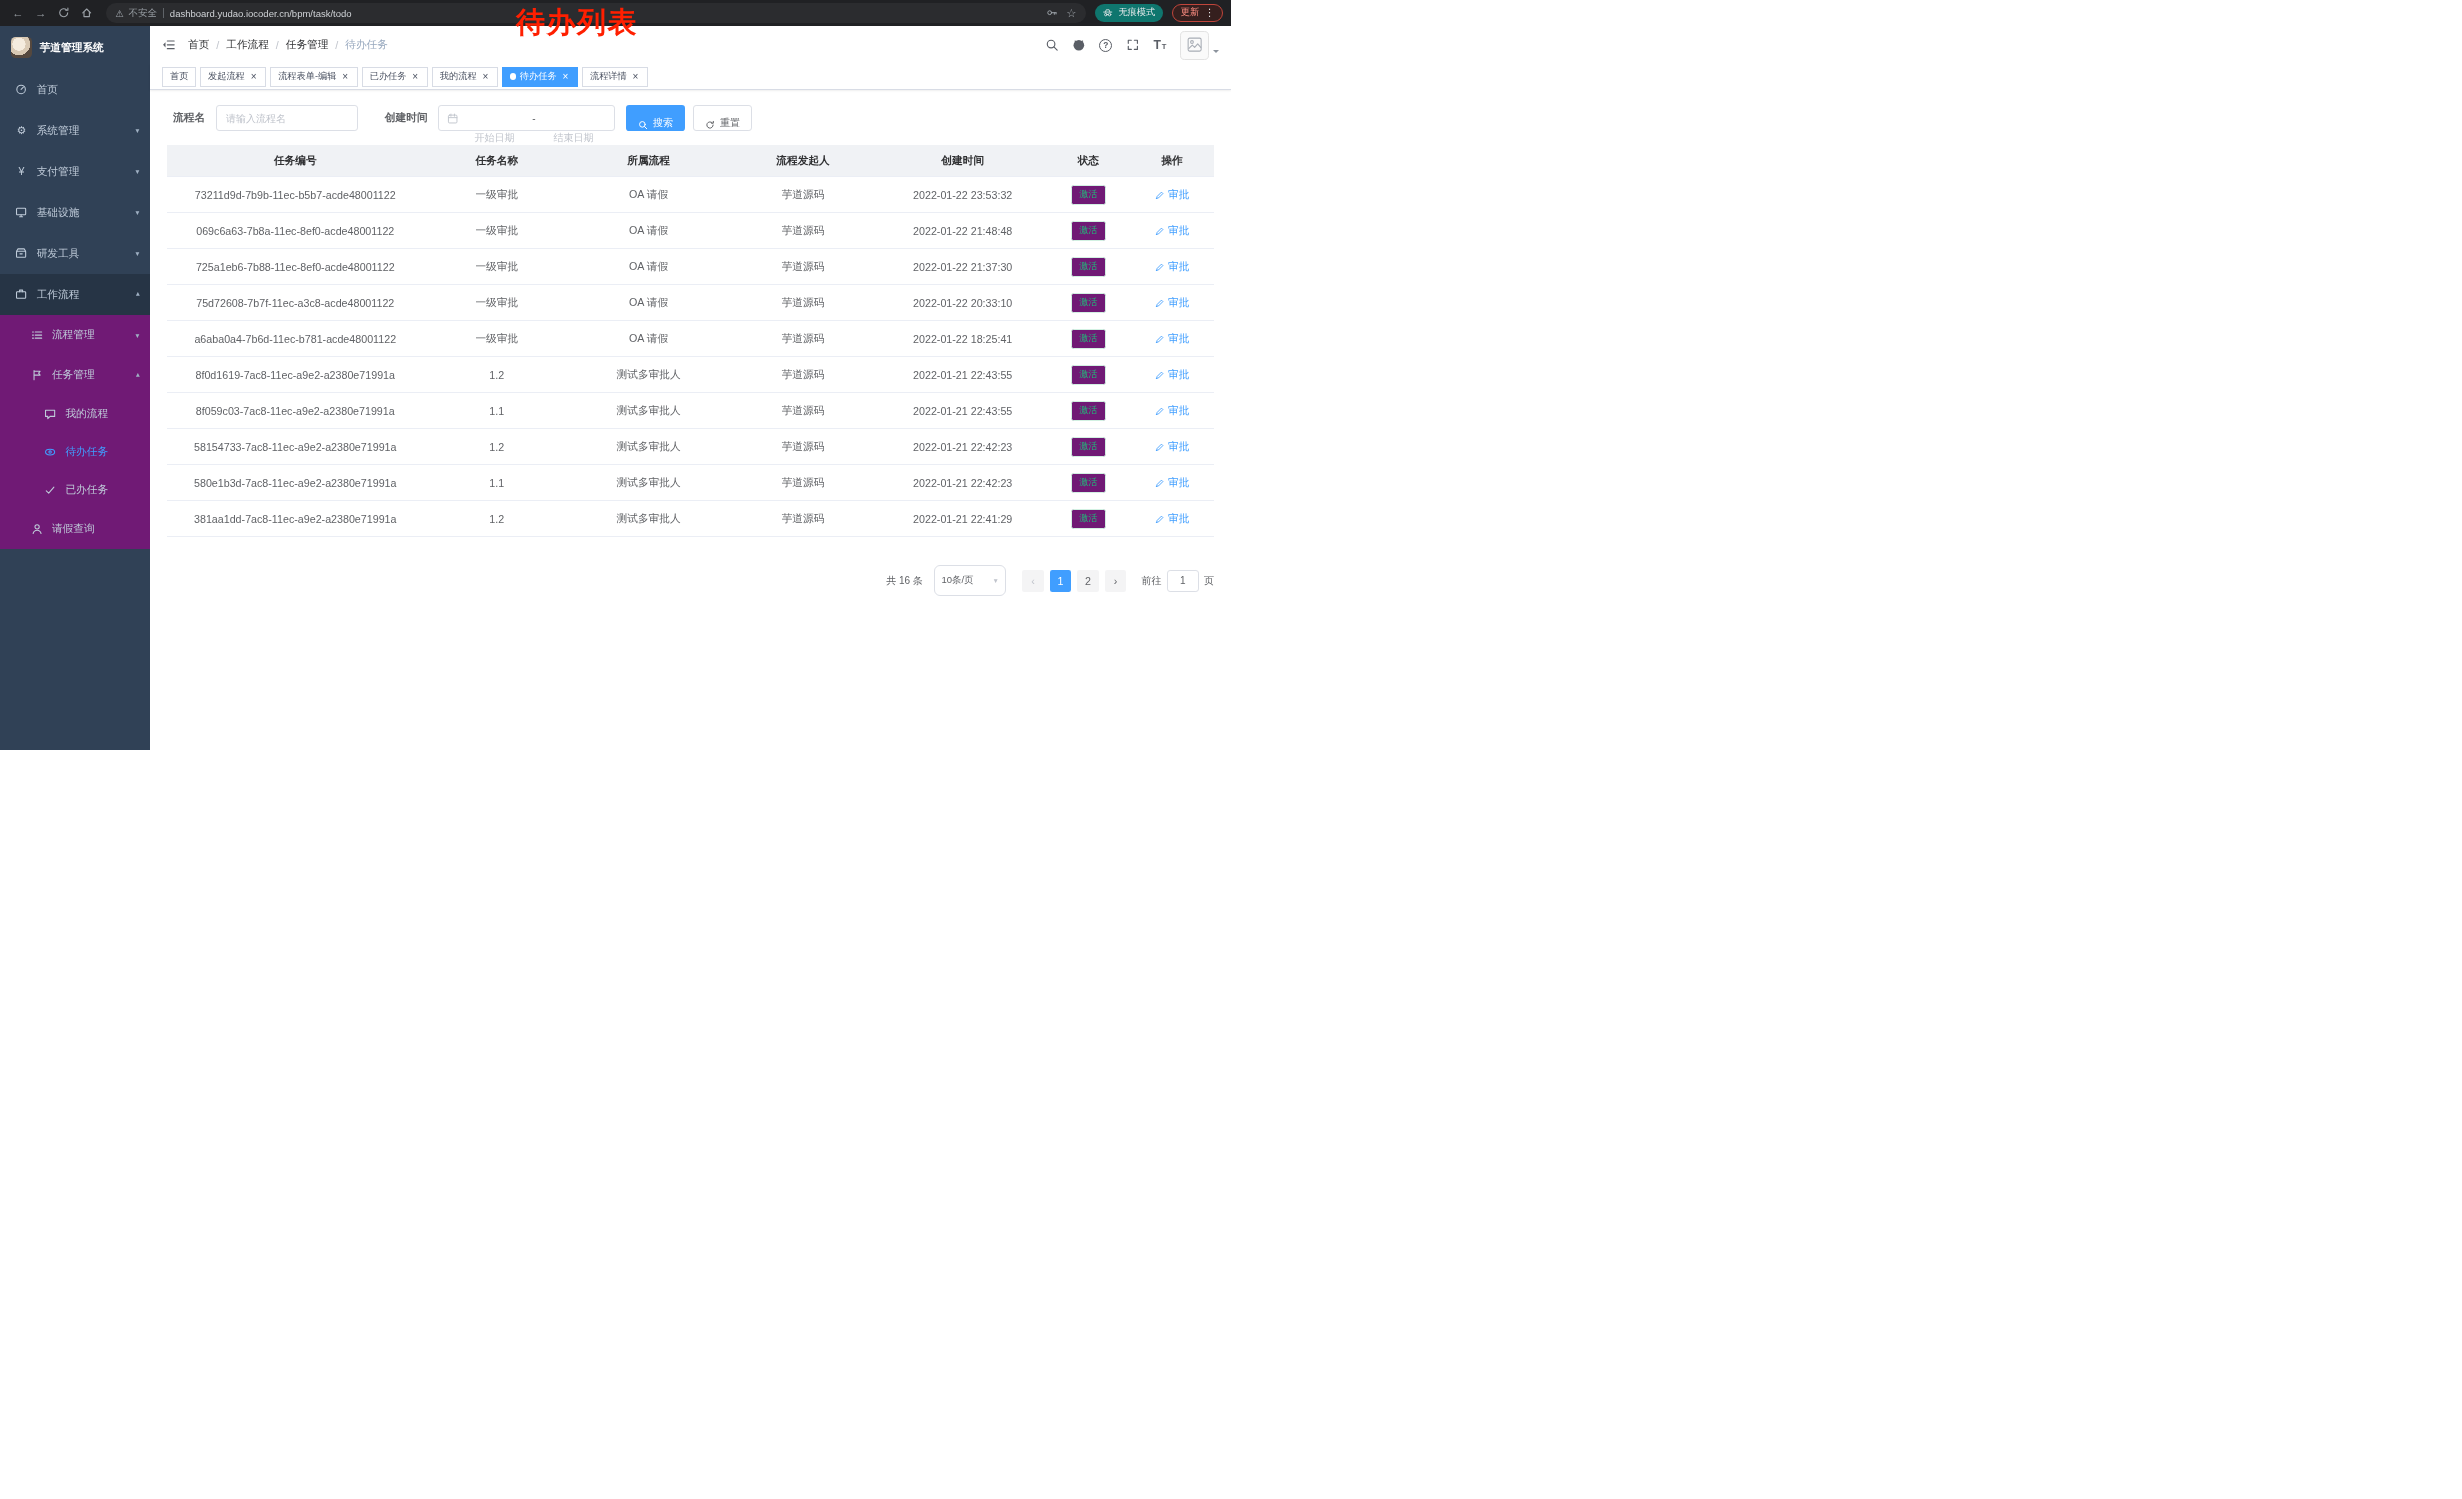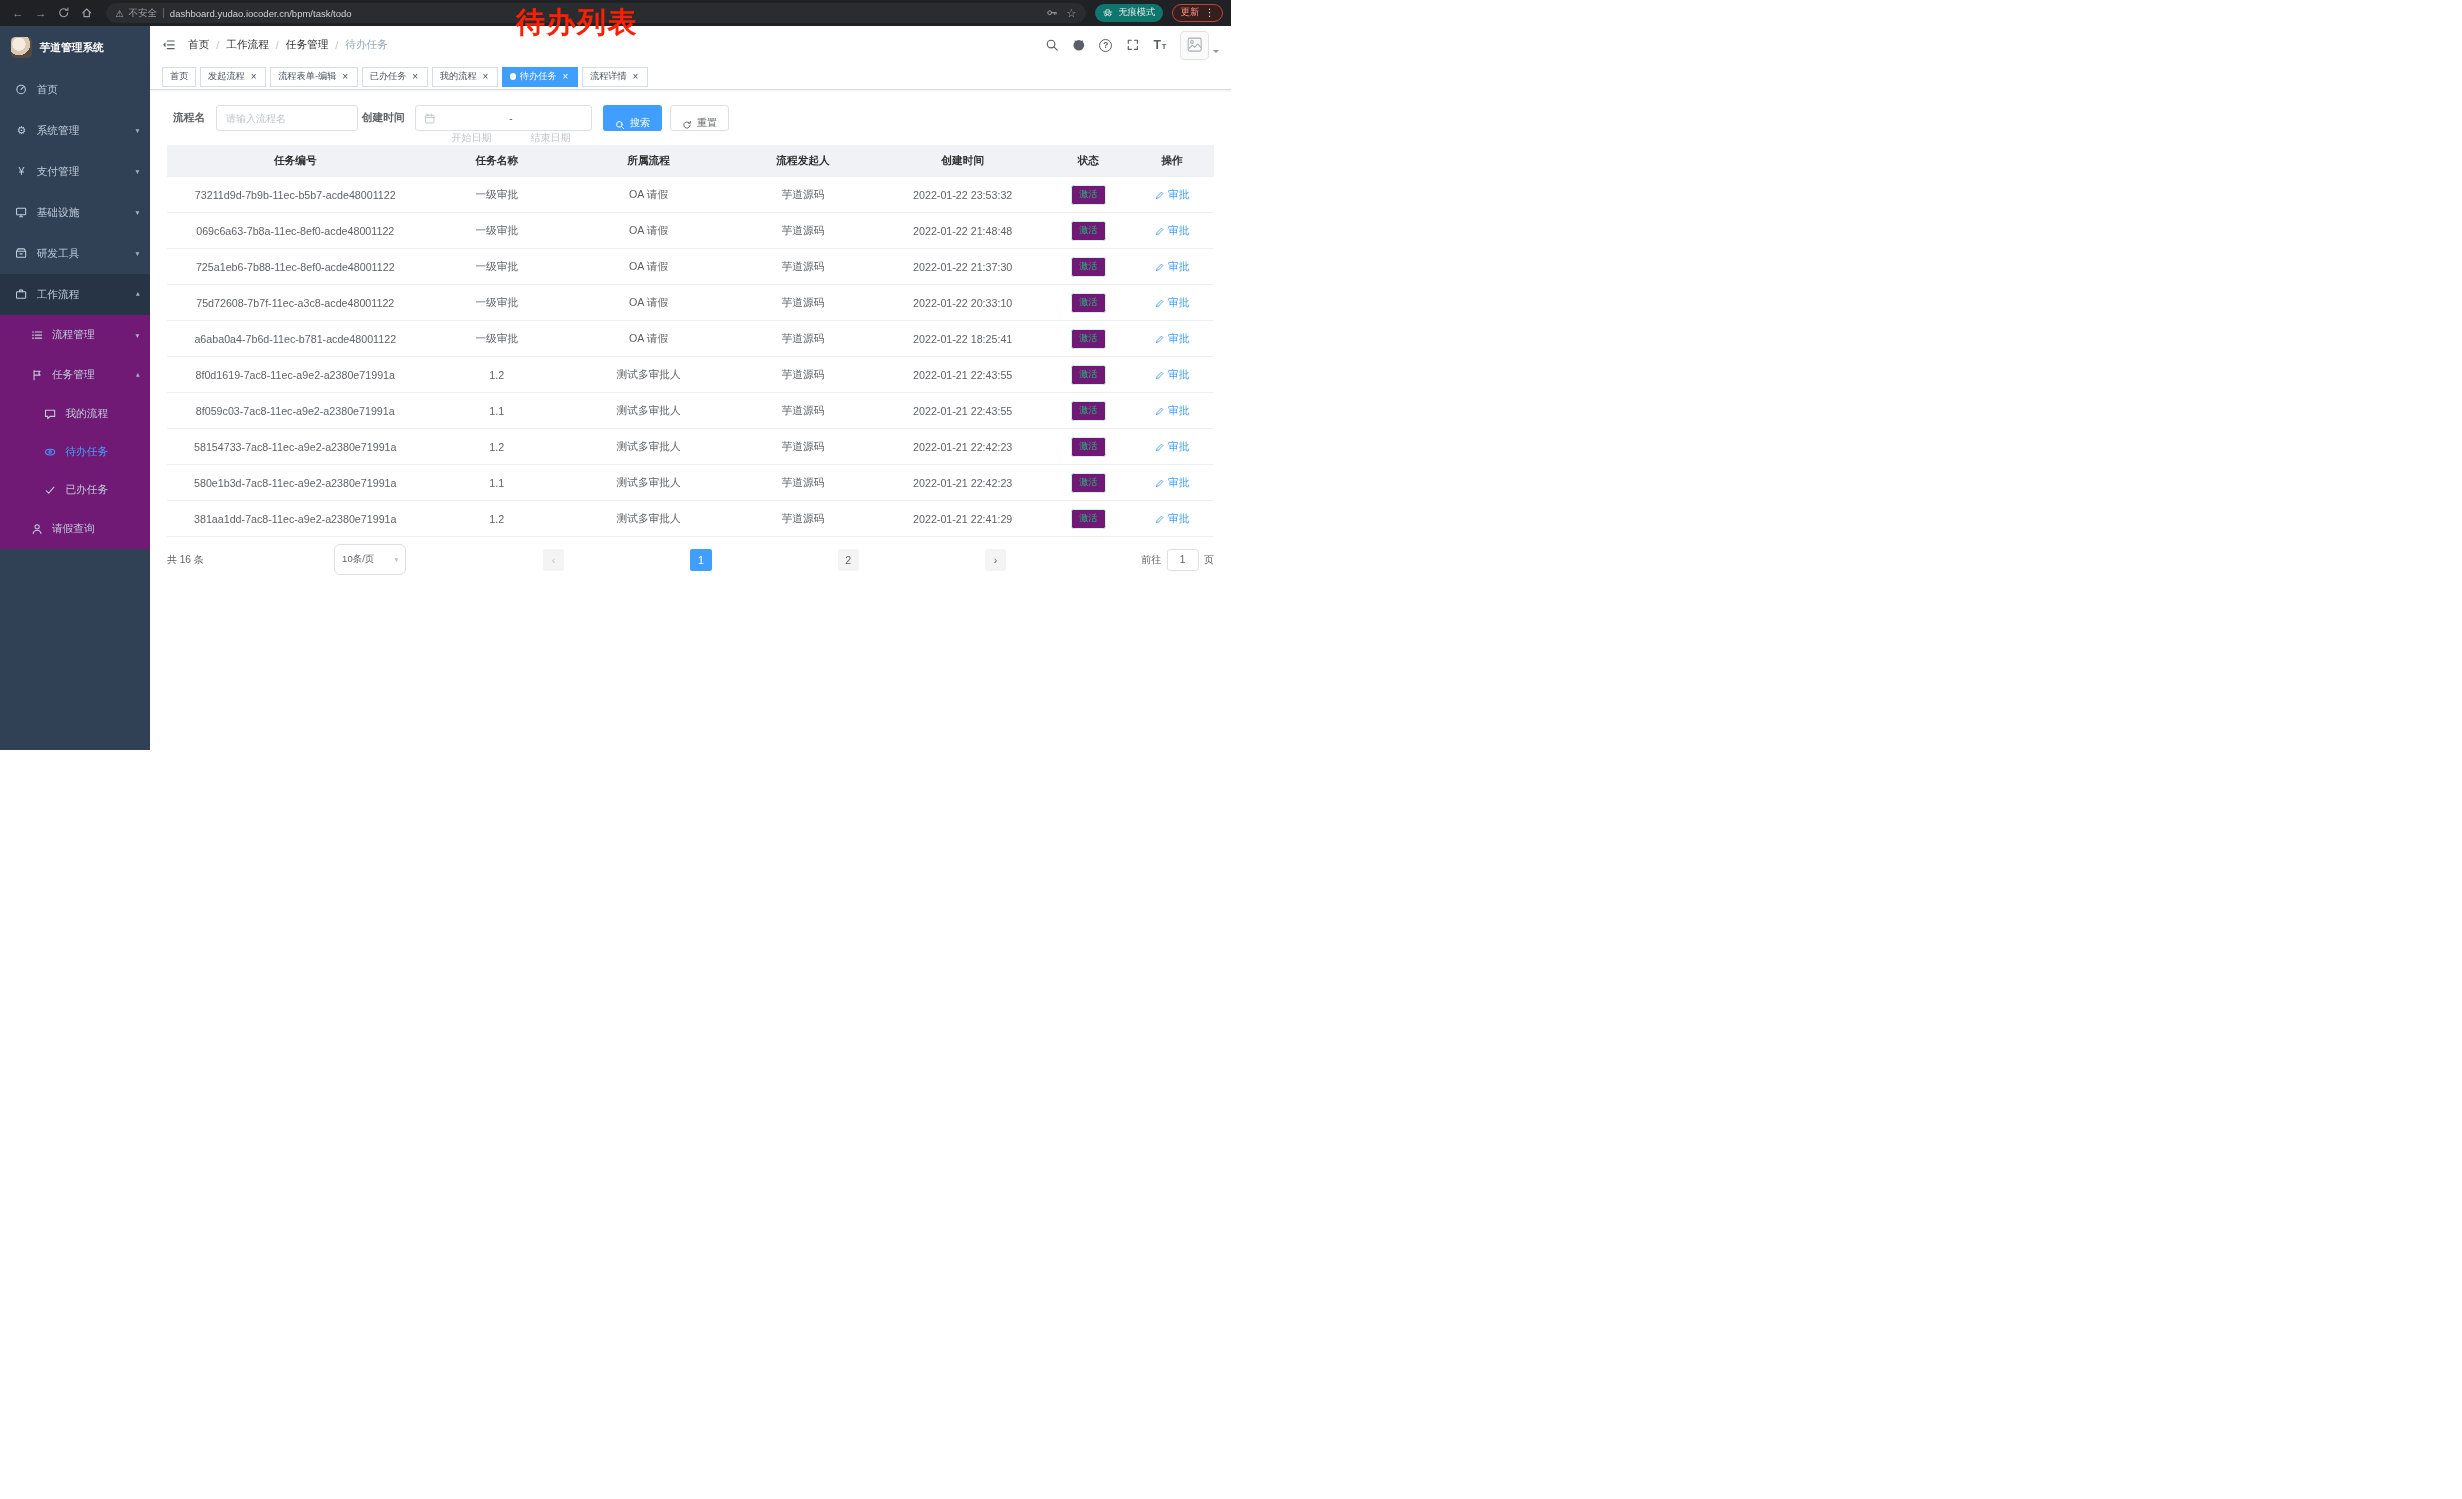--- a/index.html
+++ b/index.html
@@ -70,41 +70,41 @@
   .tab { display:flex; align-items:center; gap:3.8px; height:20px; padding:0 6.9px; border:0.8px solid #d8dce5; background:#fff; color:#495060; font-size:9.2px; cursor:pointer; white-space:nowrap; }
   .tab .x { font-size:10px; line-height:1; display:flex; align-items:center; justify-content:center; width:10px; height:10px; border-radius:50%; }
   .tab .x::after { content:"×"; }
   .tab.active { background:#409eff; border-color:#409eff; color:#fff; }
   .tab.active .dot { width:6.1px; height:6.1px; border-radius:50%; background:#fff; }
 
   
   .content { flex:1; padding:12.2px 17px; position:relative; overflow:hidden; }
   .filters { display:flex; align-items:center; margin:3.1px 0 13.7px 6.1px; font-size:10.7px; color:#606266; }
   .f-label { font-weight:700; margin-right:10.7px; white-space:nowrap; }
-  .f-input { width:142px; height:26px; border:0.8px solid #dcdfe6; border-radius:3.1px; padding:0 9.2px; font-size:10px; color:#606266; outline:none; margin-right:4px; font-family:inherit; }
+  .f-input { width:142px; height:26px; border:0.8px solid #dcdfe6; border-radius:3.1px; padding:0 9.2px; font-size:10px; color:#606266; outline:none; margin-right:27px; font-family:inherit; }
   .f-input::placeholder { color:#c0c4cc; }
   .f-date { width:177px; height:26px; border:0.8px solid #dcdfe6; border-radius:3.1px; display:flex; align-items:center; padding:0 7.6px; gap:3.1px; margin-right:10.7px; color:#c0c4cc; font-size:10px; }
   .f-date svg { width:11.4px; height:11.4px; stroke:#c0c4cc; fill:none; stroke-width:1.3; stroke-linecap:round; flex-shrink:0; }
   .f-date .ph { flex:1; text-align:center; white-space:nowrap; overflow:hidden;margin-top:40px; }
   .f-date .rsep { color:#606266; padding:0 1.5px; }
   .btn { height:26px; border-radius:3.1px; display:inline-flex; align-items:flex-end; gap:4.6px; padding:0 11.4px; font-size:10px; cursor:pointer; border:0.8px solid transparent; white-space:nowrap; }
   .btn svg { width:10px; height:10px; fill:none; stroke-width:1.6; stroke-linecap:round; stroke-linejoin:round; }
   .btn-primary { background:#409eff; color:#fff; margin-right:7.6px; }
   .btn-primary svg { stroke:#fff; }
   .btn-plain { background:#fff; border-color:#dcdfe6; color:#606266; }
   .btn-plain svg { stroke:#606266; }
 
   table { width:100%; border-collapse:collapse; table-layout:fixed; }
   th { background:#f0f2f5; color:#303133; font-weight:700; height:32px; font-size:10.7px; text-align:center; border-bottom:0.8px solid #ebeef5; }
   td { height:36px; color:#606266; text-align:center; border-bottom:0.8px solid #ebeef5; font-size:10.7px; overflow:hidden; text-overflow:ellipsis; white-space:nowrap; }
   .tag-green { display:inline-block; padding:2.3px 7.6px; font-size:9.2px; border-radius:2.3px; background:#701a75; color:#21b978; border:0.8px solid #d2f1e2; }
   .link { color:#409eff; font-size:10.7px; display:inline-flex; align-items:center; gap:3.1px; cursor:pointer; text-decoration:none; }
   .link svg { width:10px; height:10px; stroke:#409eff; fill:none; stroke-width:1.4; stroke-linecap:round; stroke-linejoin:round; }
 
-  .pagination { display:flex; justify-content:space-between; align-items:center; margin-top:7px; font-size:10px; color:#606266; gap:6.1px; }
+  .pagination { display:flex; justify-content:flex-end; align-items:center; margin-top:28px; font-size:10px; color:#606266; gap:6.1px; }
   .pg-total { margin-right:4.6px; }
   .psel { width:72px; height:31px; border:0.8px solid #dcdfe6; border-radius:6px; display:flex; align-items:center; justify-content:space-between; padding:0 6.9px; color:#606266; font-size:9.5px; cursor:pointer; margin-right:10.7px; }
   .psel .sel-caret { color:#c0c4cc; font-size:7.6px; }
   .psel .sel-caret::after { content:"▾"; }
   .pbtn { min-width:21.4px; height:21.4px; border-radius:2.3px; background:#f4f4f5; display:flex; align-items:center; justify-content:center; font-size:10.7px; color:#606266; cursor:pointer; }
   .pbtn.disabled { color:#c0c4cc; }
   .pbtn.active { background:#409eff; color:#fff; }
   .goto { display:flex; align-items:center; gap:5.3px; margin-left:9.2px; }
   .goto-input { width:32px; height:21.4px; border:0.8px solid #dcdfe6; border-radius:3.1px; text-align:center; font-size:10px; color:#606266; outline:none; font-family:inherit; }
 </style>

